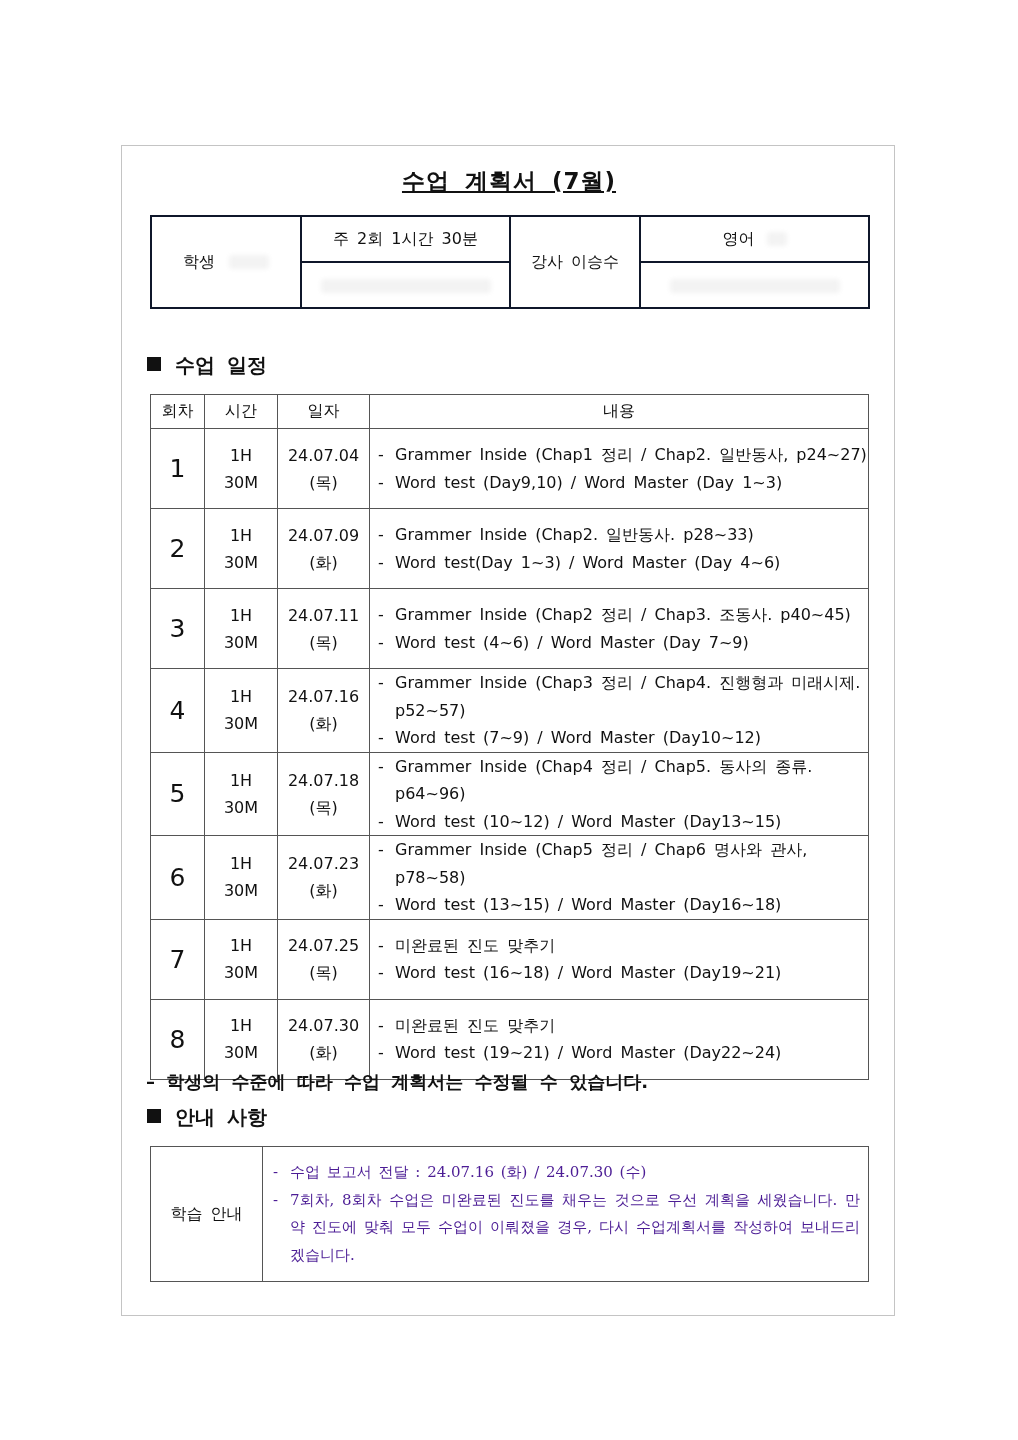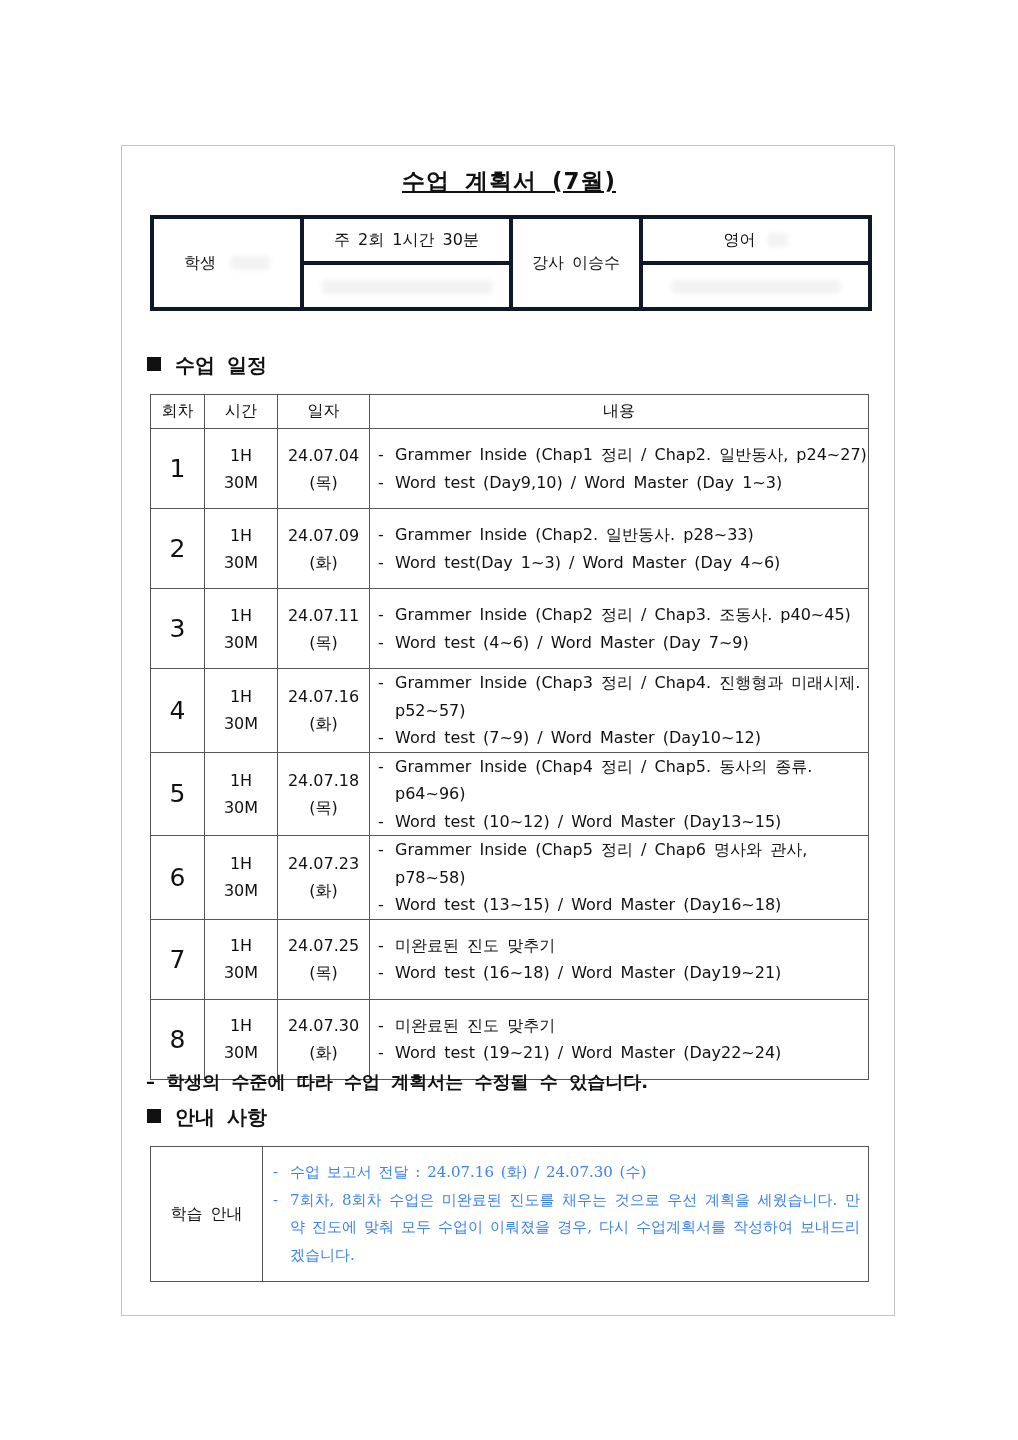--- a/index.html
+++ b/index.html
@@ -43,21 +43,21 @@
       table-layout: fixed;
     }
     .info-table {
       left: 150px;
       top: 215px;
       width: 718px;
       height: 93px;
       border: 1.5px solid #555;
     }
     .info-table td {
-      border: 4px solid #0f172a;
+      border: 2px solid #0f172a;
       text-align: center;
       vertical-align: middle;
       font-size: 16px;
       padding: 0;
       word-spacing: 3px;
     }
     .blur {
       display: inline-block;
       height: 14px;
       background: #f3f3f3;
@@ -156,21 +156,21 @@
       font-size: 16px;
       word-spacing: 3px;
     }
     .guide-body {
       font-family: "DejaVu Serif", "Liberation Serif", serif;
       font-size: 15px;
       line-height: 27.5px;
       padding: 0 8px 0 10px !important;
       vertical-align: middle;
       text-align: justify;
-      color: #3b82f6;
+      color: #4c1d95;
     }
     .guide-line {
       display: block;
       padding-left: 17px;
       text-indent: -17px;
       word-spacing: 2px;
     }
     .guide-line::before {
       content: "- ";
       white-space: pre;

